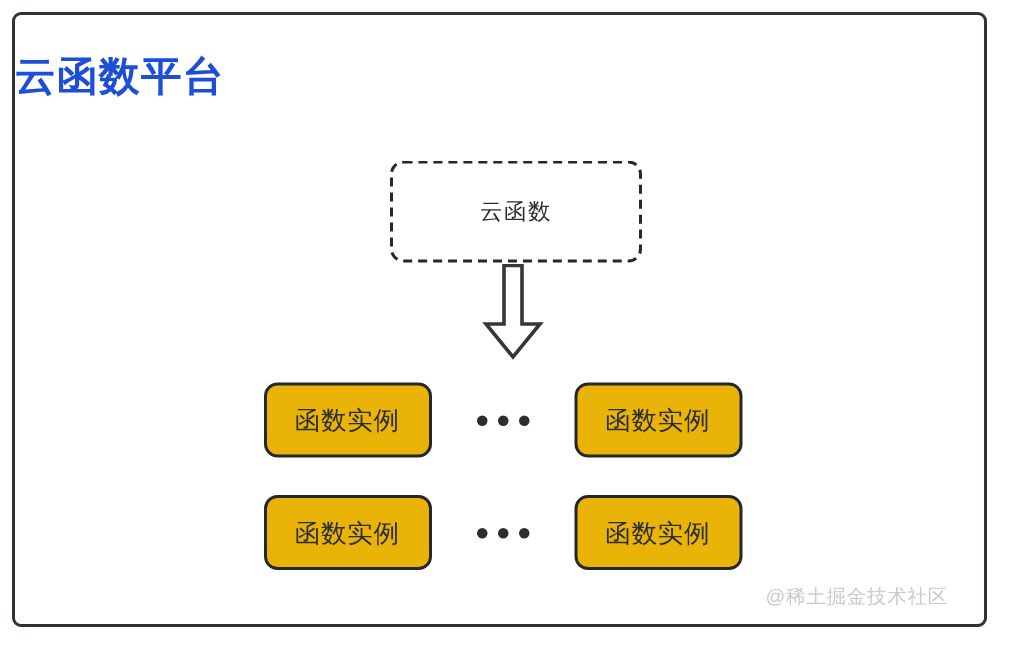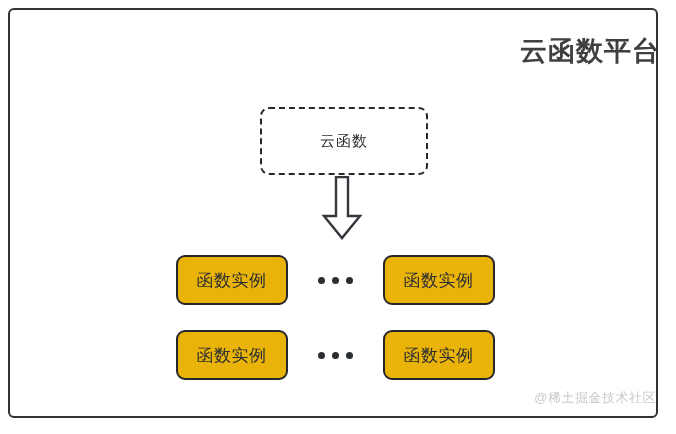--- a/index.html
+++ b/index.html
@@ -34,24 +34,24 @@
     border-radius: 6px;
     background: #ffffff;
   }
 
   
   .platform-title {
     position: absolute;
     left: 0;
     top: 22px;
     width: 650px;
-    text-align: right;
+    text-align: left;
     font-size: 27px;
     font-weight: bold;
-    color: #404040;
+    color: #1d4ed8;
     letter-spacing: 1px;
     line-height: 38px;
     white-space: nowrap;
   }
 
   
   .cloud-fn-box {
     position: absolute;
     left: 250px;
     top: 97px;
@@ -126,21 +126,21 @@
     width: 7px;
     height: 7px;
     border-radius: 50%;
     background: #2a2d31;
     display: block;
   }
 
   
   .watermark {
     position: absolute;
-    right: 0;
+    right: 24px;
     bottom: 9px;
     font-size: 13px;
     color: #c7c9cc;
     letter-spacing: 0.5px;
     white-space: nowrap;
   }
 </style>
 </head>
 <body>
 

